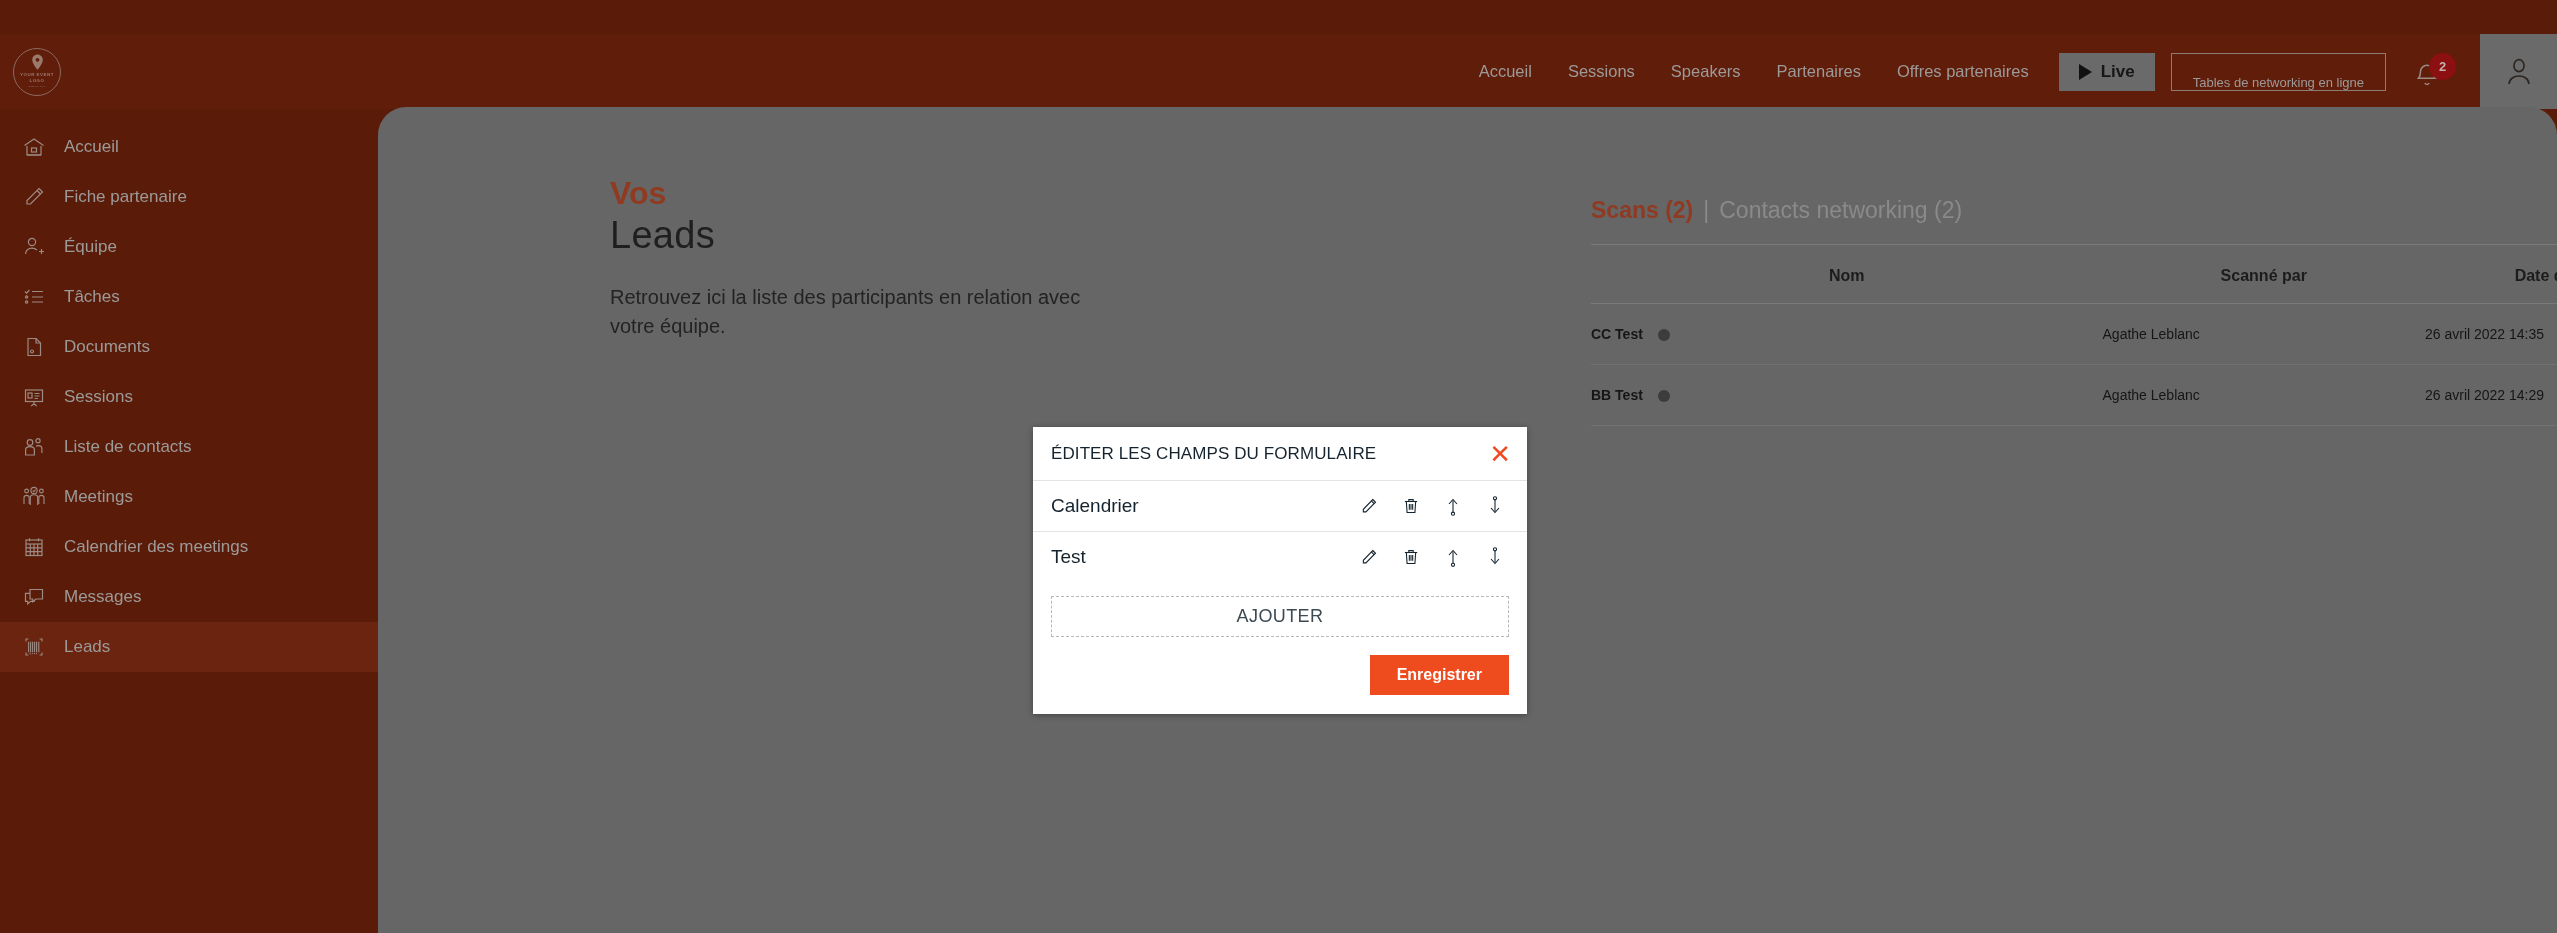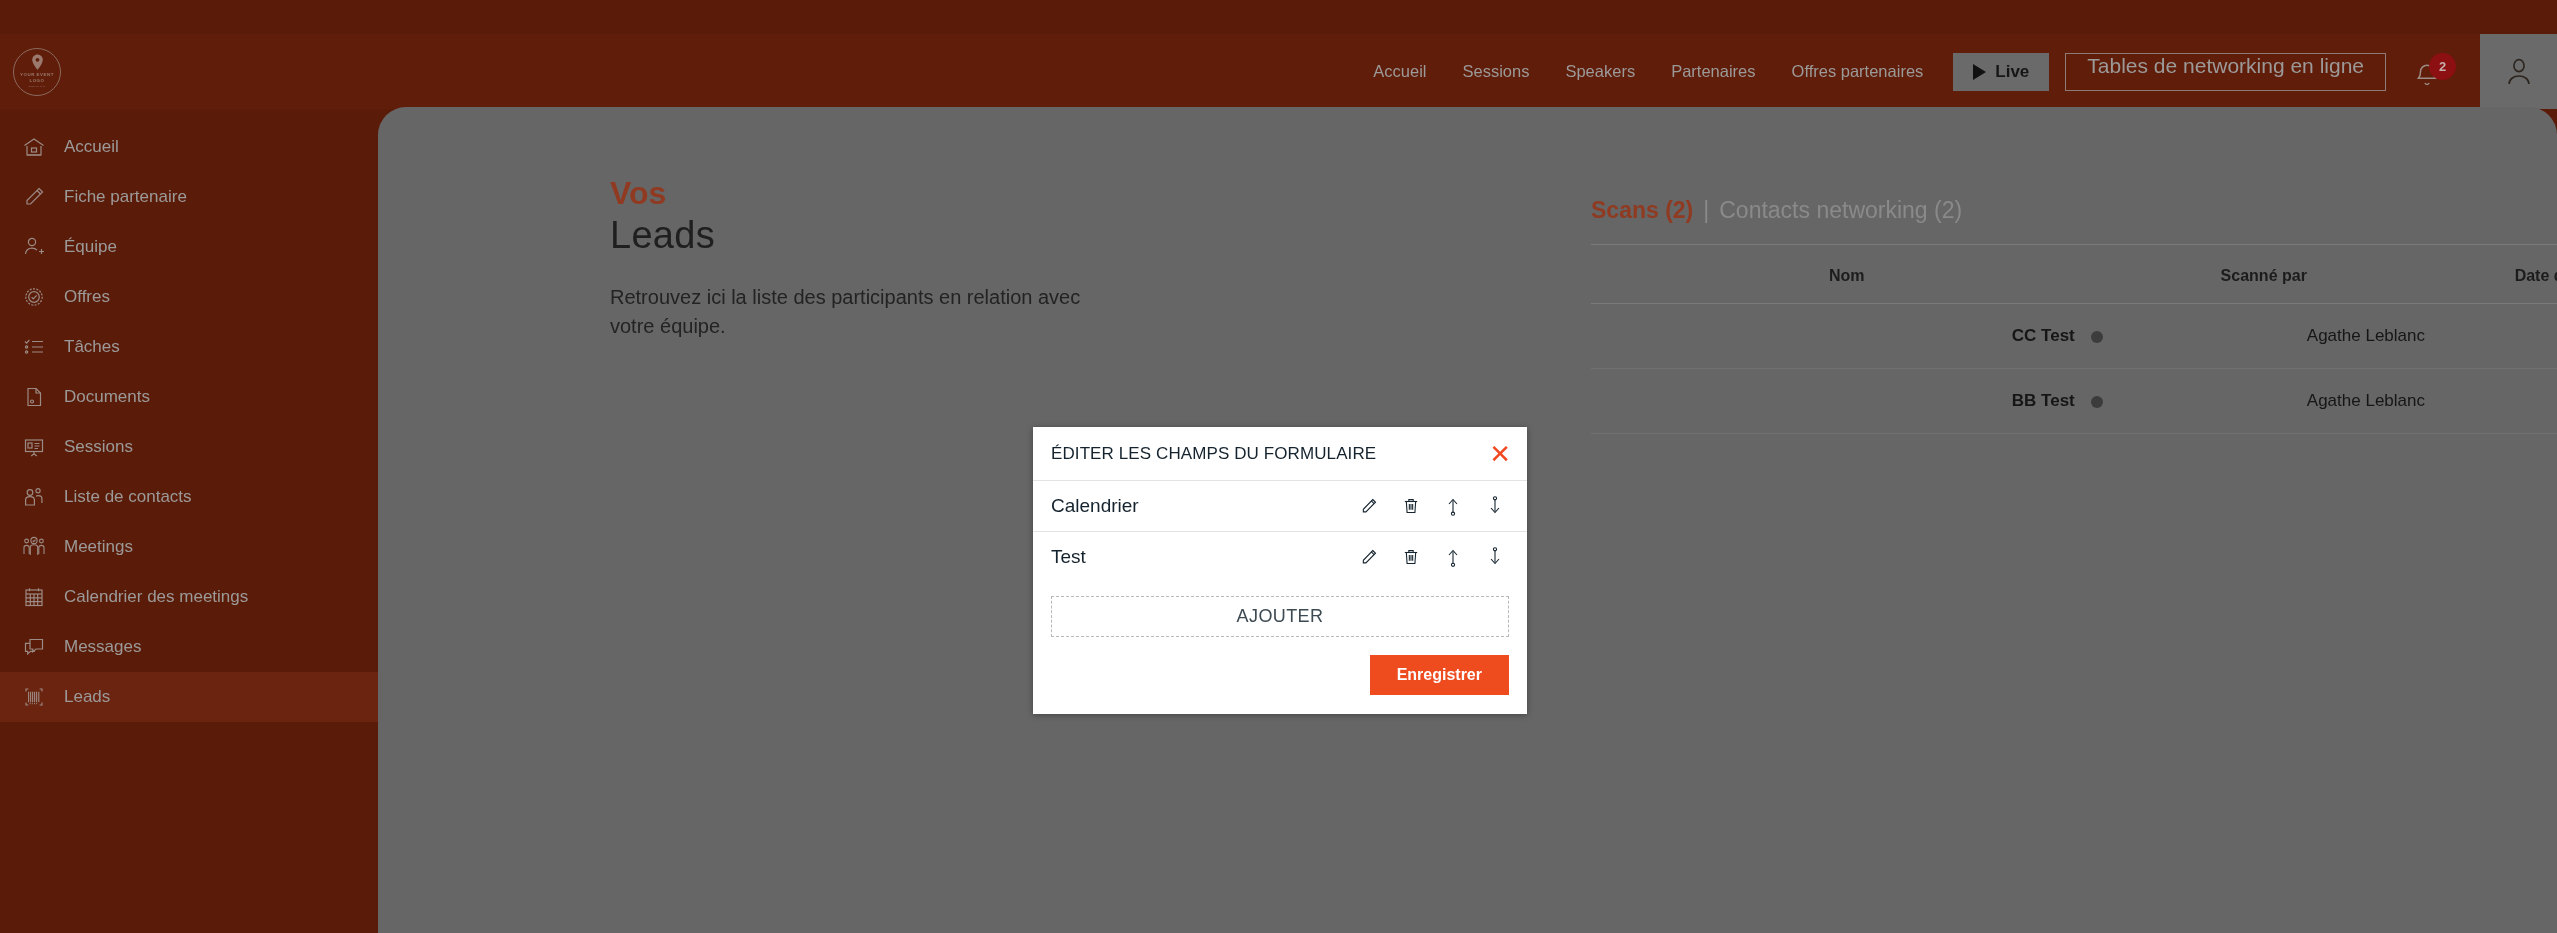--- a/index.html
+++ b/index.html
@@ -42,22 +42,22 @@
     display:flex; align-items:center; justify-content:center; gap:9px;
     font-size:17px; font-weight:bold; cursor:pointer; margin-right:16px;
     padding:0 14px;
   }
   .play-tri{
     width:0;height:0;border-style:solid;border-width:8px 0 8px 13px;
     border-color:transparent transparent transparent #111;
   }
   .outline-btn{
     border:1px solid #8d7b75; color:#9c9a99; height:38px;
-    display:flex; align-items:flex-start; padding:0 21px;
-    font-size:21px; cursor:pointer; margin-right:28px; white-space:nowrap;
+    display:flex; align-items:flex-end; padding:0 21px;
+    font-size:13px; cursor:pointer; margin-right:28px; white-space:nowrap;
   }
   .bell-wrap{ position:relative; width:34px; height:40px; margin-right:32px; cursor:pointer; }
   .bell-svg{ position:absolute; left:0; top:10px; }
   .badge{
     position:absolute; right:-8px; top:1px; width:27px; height:27px; border-radius:50%;
     background:#8c0f12; color:#c3b0ad; font-size:13px; font-weight:bold;
     display:flex; align-items:center; justify-content:center;
   }
   .avatar-block{
     width:77px; height:75px; background:#6a6a6a;
@@ -104,22 +104,22 @@
   .rule{ border-top:1px solid #7a7a7a; margin-top:20px; }
   table.leads{ width:100%; border-collapse:collapse; margin-top:4px; }
   table.leads th{
     color:#1c1c1c; font-size:16px; font-weight:bold; padding:18px 0;
     border-bottom:1px solid #7a7a7a; text-align:center;
   }
   table.leads th.col-nom{ width:46%; }
   table.leads th.col-par{ width:29%; }
   table.leads th.col-date{ width:25%; }
   table.leads td{
-    padding:22px 0; border-bottom:1px solid #717171; text-align:right;
-    font-size:17px; color:#161616;
+    padding:22px 0; border-bottom:1px solid #717171; text-align:left;
+    font-size:14px; color:#161616;
   }
   td.nom{ font-weight:bold; }
   .dot{
     display:inline-block; width:12px; height:12px; border-radius:50%;
     background:#3c3c3c; margin-left:11px; vertical-align:middle;
   }
 
   
   #modal{
     position:absolute; left:1033px; top:393px; width:494px;
@@ -232,30 +232,20 @@
       <span class="side-ico">
         <svg width="24" height="24" viewBox="0 0 24 24" fill="none" stroke="#9c8a84" stroke-width="1.2">
           <circle cx="10" cy="7" r="3.6"></circle>
             <path d="M3.5 19c0-3.6 2.9-5.8 6.5-5.8 2 0 3.8.7 5 1.9"></path>
           <path d="M17 16.5h5M19.5 14v5"></path>
         </svg>
       </span>
       <span>Équipe</span>
     </div>
 
-    <div class="side-item">
-      <span class="side-ico">
-        <svg width="24" height="24" viewBox="0 0 24 24" fill="none" stroke="#9c8a84" stroke-width="1.2">
-          <circle cx="12" cy="12" r="8.2" stroke-dasharray="2 1.4"></circle>
-            <circle cx="12" cy="12" r="5.3"></circle>
-          <path d="M9.6 12.1 11.3 13.8 14.6 10.4"></path>
-        </svg>
-      </span>
-      <span>Offres</span>
-    </div>
 
     <div class="side-item">
       <span class="side-ico">
         <svg width="24" height="24" viewBox="0 0 24 24" fill="none" stroke="#9c8a84" stroke-width="1.2">
           <path d="M3 6.5 4.6 8.2 7.4 5"></path>
             <circle cx="4.6" cy="12" r="1.1"></circle>
             <circle cx="4.6" cy="17" r="1.1"></circle>
           <path d="M10 6.5h11M10 12h11M10 17h11"></path>
         </svg>
       </span>

